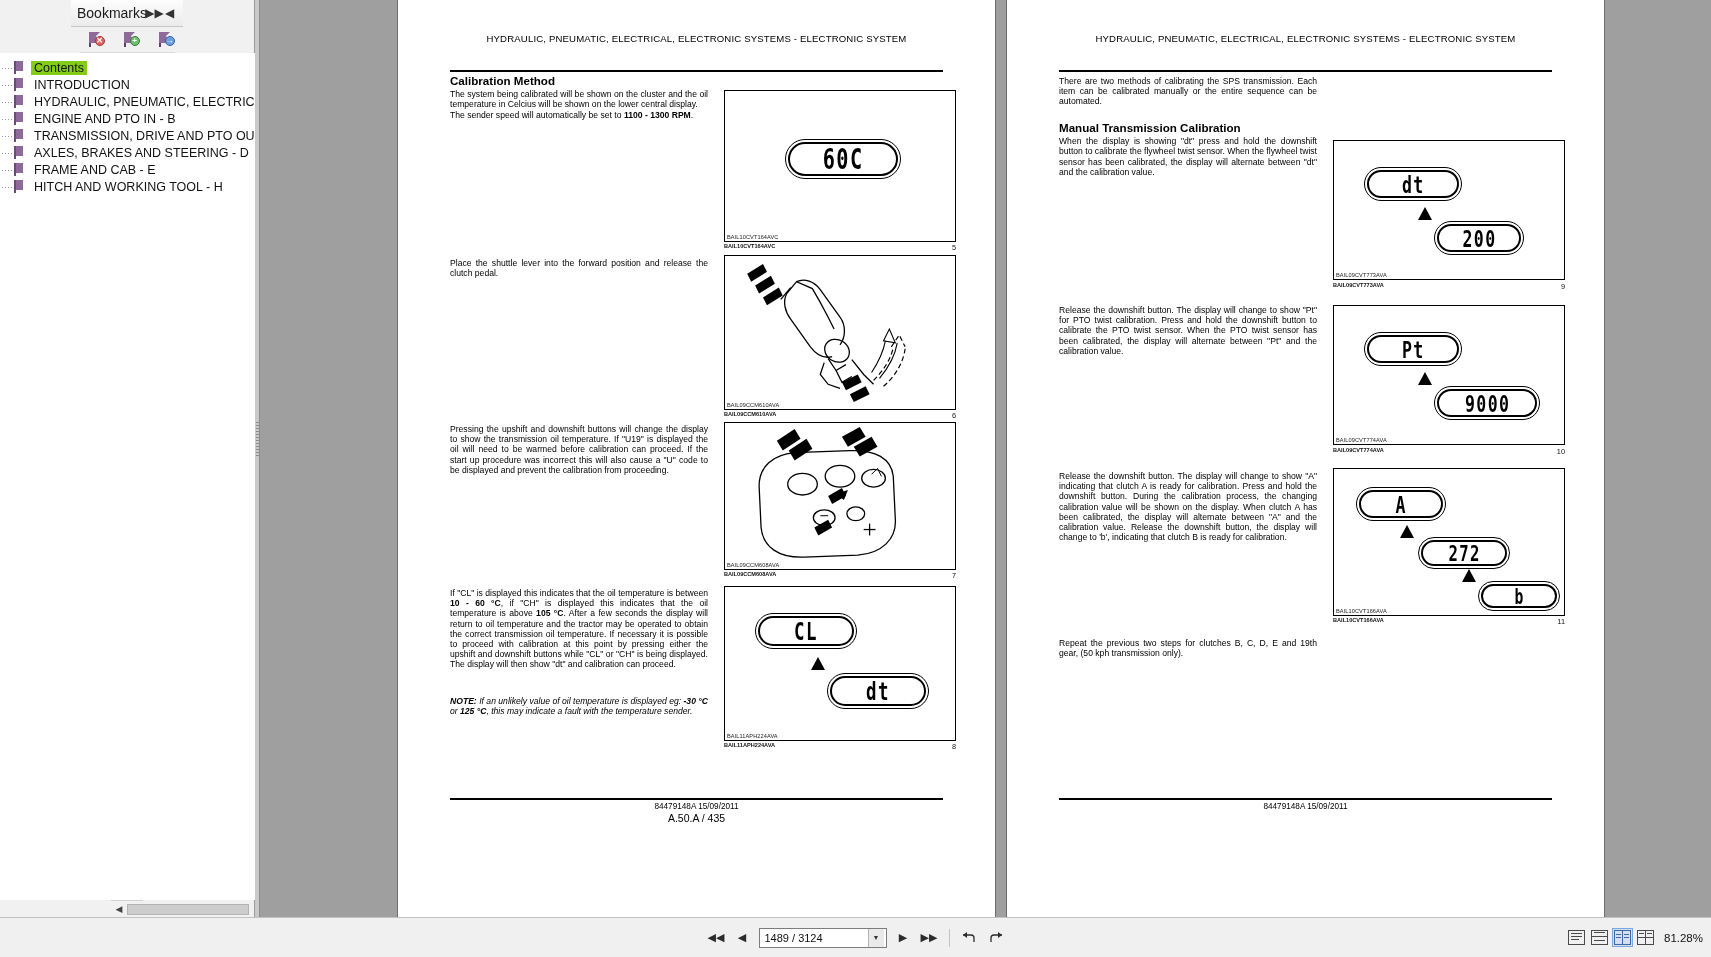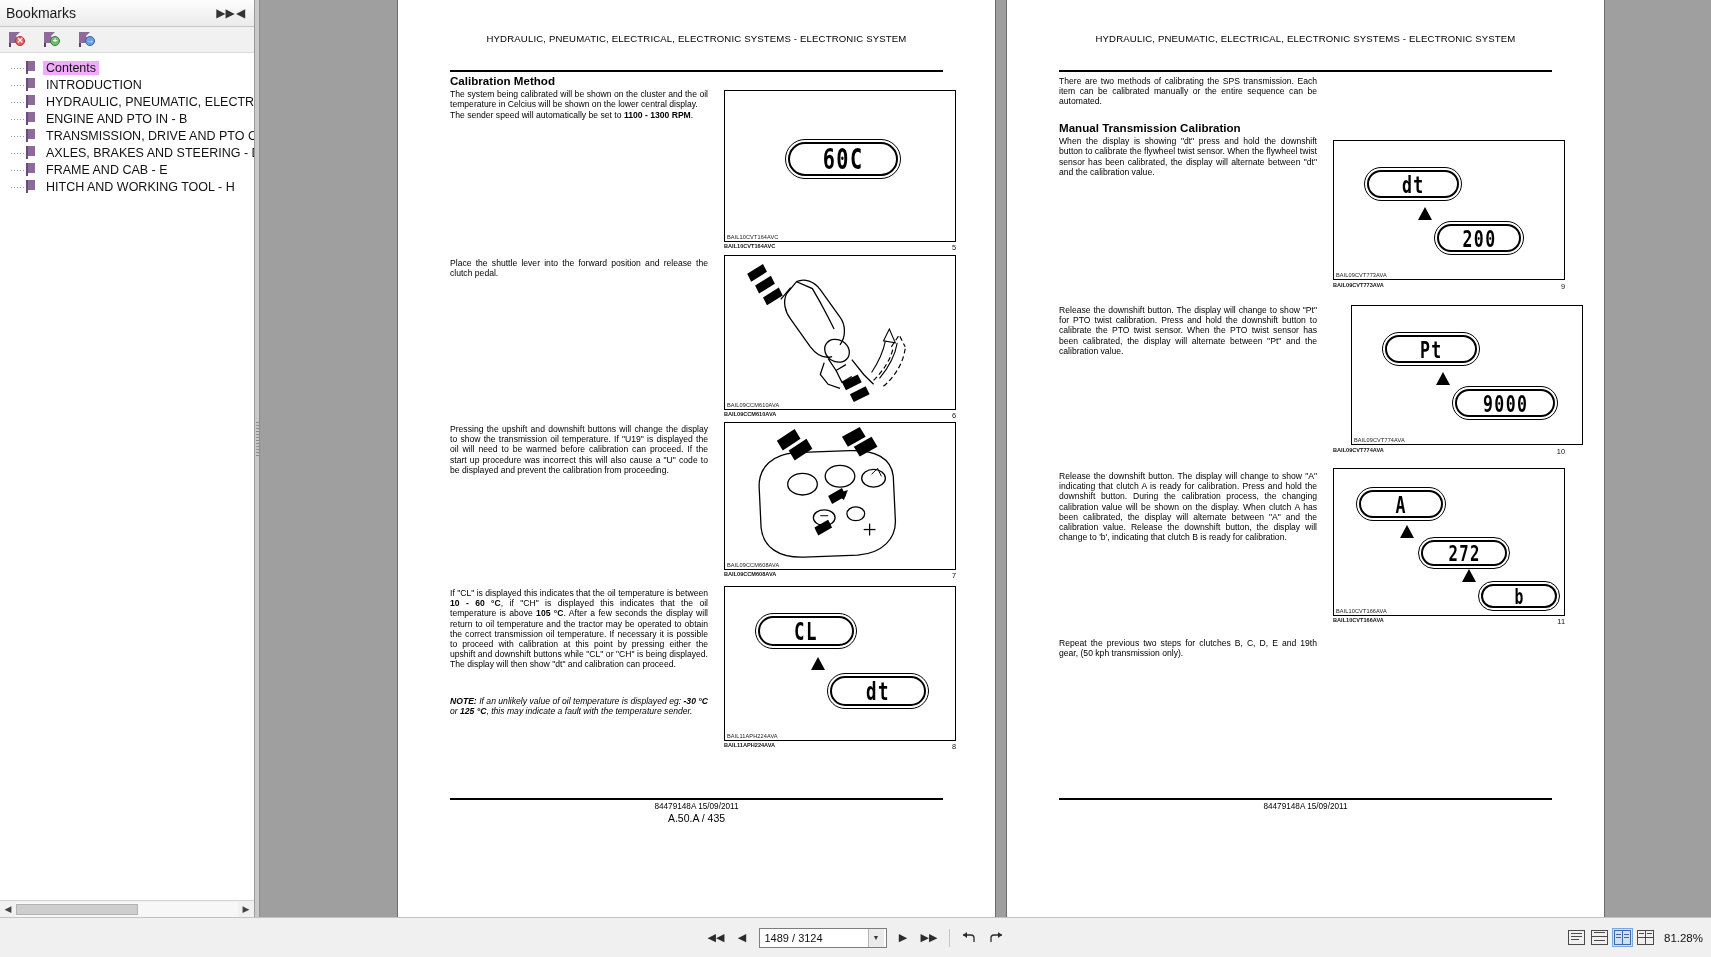--- a/index.html
+++ b/index.html
@@ -13,20 +13,21 @@
 
   
   .main-row { display: flex; flex: 1 1 auto; min-height: 0; }
 
   
   .bm-panel {
     width: 255px; flex: 0 0 255px;
     background: #f1f1f1;
     display: flex; flex-direction: column;
     border-right: 1px solid #9a9a9a;
+    align-items: center;
   }
   .bm-header {
     height: 27px; flex: 0 0 27px;
     background: linear-gradient(#fdfdfd,#ebebeb);
     border-bottom: 1px solid #c6c6c6;
     display: flex; align-items: center; padding: 0 6px;
   }
   .bm-title { font-size: 14px; color: #1a1a1a; flex: 1; }
   .bm-hdr-btn {
     width: 15px; height: 16px; display: flex; align-items: center; justify-content: center;
@@ -65,21 +66,21 @@
   .bm-dots {
     width: 16px; height: 17px; flex: 0 0 16px;
     background-image: radial-gradient(circle, #9a9a9a 0.6px, transparent 0.7px);
     background-size: 3px 3px; background-position: 3px 8px;
     background-repeat: repeat-x;
   }
   .bm-flag { position: relative; width: 11px; height: 14px; flex: 0 0 11px; margin-right: 6px; }
   .bm-flag .p { position: absolute; left: 0; top: 0; width: 2px; height: 13px; background: #6d4a7c; }
   .bm-flag .b { position: absolute; left: 2px; top: 0; width: 7px; height: 10px; background: #8e6a9b; }
   .bm-label { font-size: 12.5px; color: #121212; padding: 0 3px; }
-  .bm-item.selected .bm-label { background: #f0abfc; }
+  .bm-item.selected .bm-label { background: #84cc16; }
 
   .bm-hscroll {
     height: 17px; flex: 0 0 17px; background: #f1f1f1;
     display: flex; align-items: center; border-top: 1px solid #d3d3d3;
   }
   .hs-arrow { width: 16px; height: 15px; display: flex; align-items: center; justify-content: center; font-size: 9px; color: #444; cursor: pointer; }
   .hs-track { flex: 1; height: 15px; background: #f7f7f7; position: relative; }
   .hs-thumb { position: absolute; left: 0; top: 2px; height: 11px; width: 122px; background: #cdcdcd; border: 1px solid #b3b3b3; }
 
   
@@ -468,21 +469,21 @@
               </div>
               <span class="fig-cap-in">BAIL09CVT773AVA</span>
             </div>
             <div class="fig-cap-row" style="left:326px; top:282px; width:232px;">
               <span>BAIL09CVT773AVA</span>
               <span class="num">9</span>
             </div>
 
             <div class="col-text" style="left:52px; top:305px; width:258px;">Release the downshift button.  The display will change to show "Pt" for PTO twist calibration.  Press and hold the downshift button to calibrate the PTO twist sensor.  When the PTO twist sensor has been calibrated, the display will alternate between "Pt" and the calibration value.</div>
 
-            <div class="fig" style="left:344px; top:305px; width:232px; height:140px;padding-left:36px;">
+            <div class="fig" style="left:326px; top:305px; width:232px; height:140px;padding-left:36px;">
               <div class="lcd" style="left:30px; top:26px;">
                 <span class="outer"><span class="inner" style="width:92px;height:28px;">
                       <span class="seg" style="font-size:18px;">Pt</span>
                     </span></span>
               </div>
               <span class="arrow-up" style="left:84px; top:66px;"></span>
               <div class="lcd" style="left:100px; top:80px;">
                 <span class="outer"><span class="inner" style="width:100px;height:28px;">
                       <span class="seg" style="font-size:18px;">9000</span>
                     </span></span>

